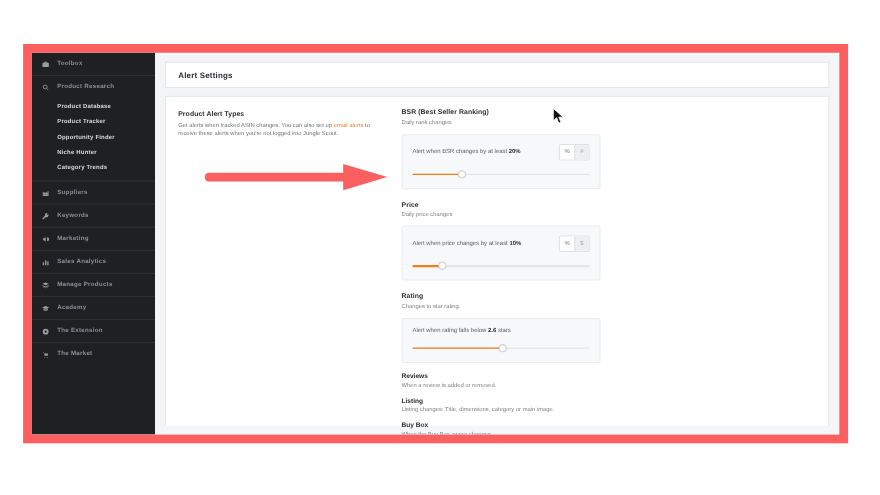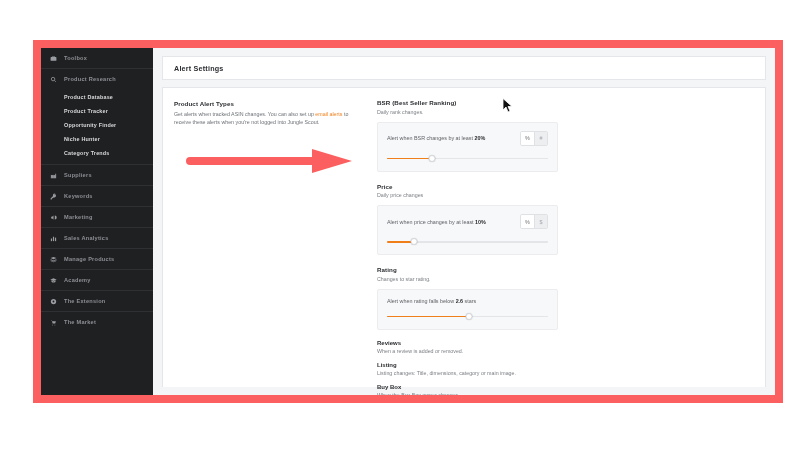--- a/index.html
+++ b/index.html
@@ -6,21 +6,21 @@
   html, body {
     width: 800px; height: 450px;
     background: #ffffff;
     font-family: "Liberation Sans", sans-serif;
     overflow: hidden;
   }
   #stage { position: relative; width: 800px; height: 450px; background:#fff; }
 
   
   .frame {
-    position: absolute; left: 33px; top: 40px;
+    position: absolute; left: 21px; top: 40px;
     width: 750px; height: 363px;
     border: 8px solid #fb5f5f;
     background: #f4f5f7;
     overflow: hidden;
   }
 
   
   .sidebar {
     position: absolute; left: 0; top: 0;
     width: 112px; height: 347px;

